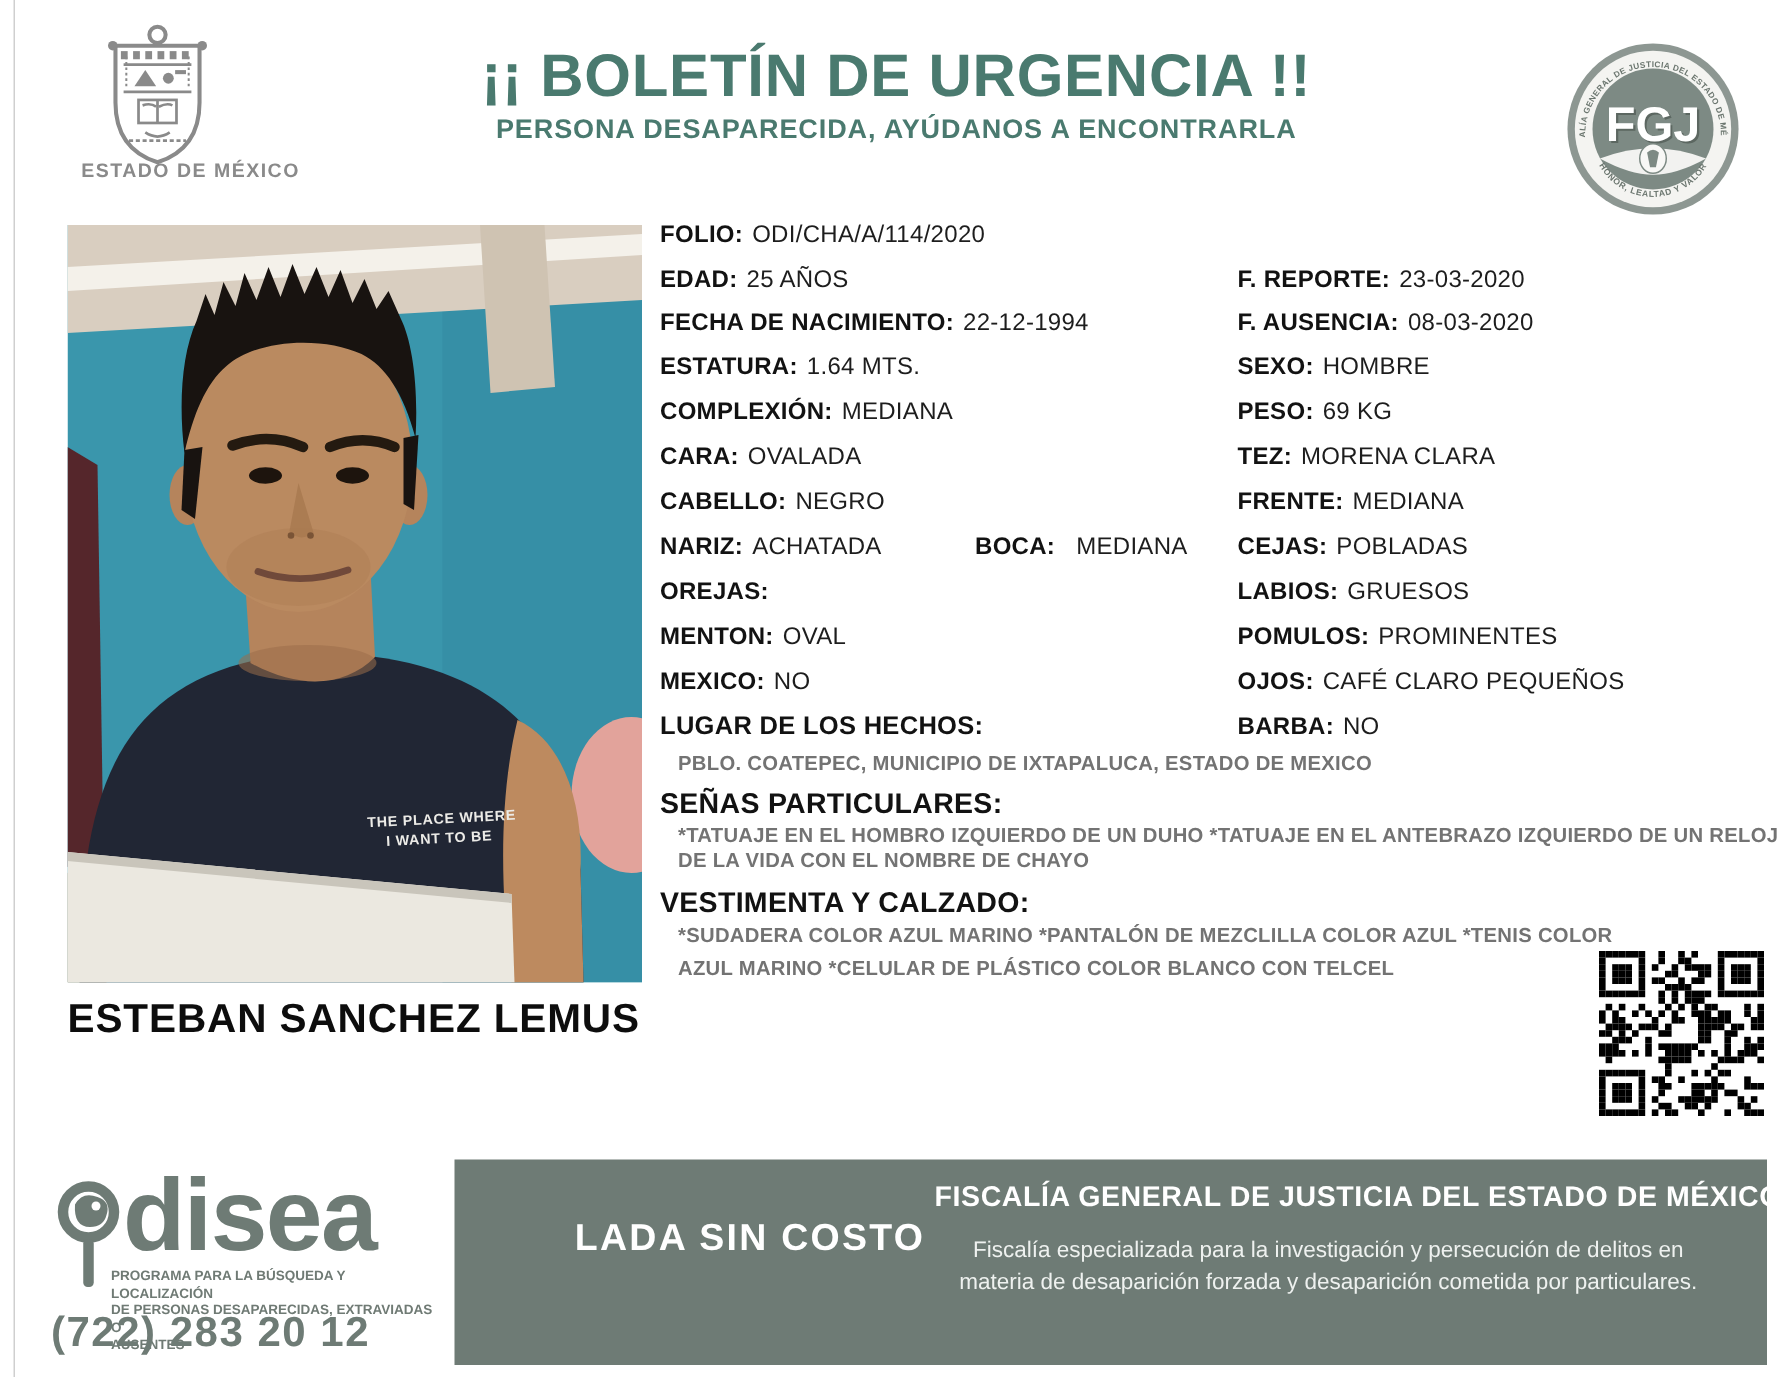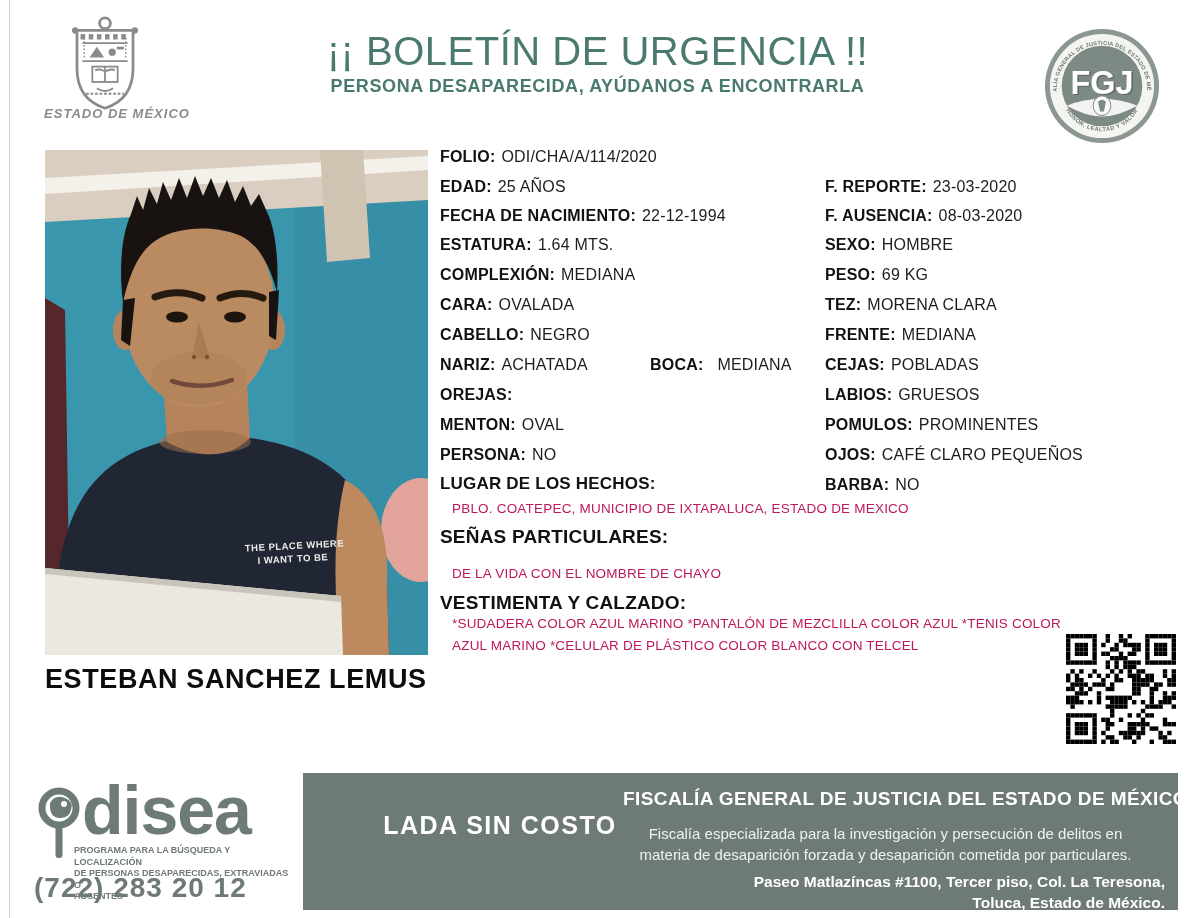--- a/index.html
+++ b/index.html
@@ -1,33 +1,33 @@
 <!DOCTYPE html>
 <html><head>
 <meta charset="utf-8">
 <style>
   html,body{margin:0;padding:0;background:#ffffff;}
   #page{position:relative;width:1188px;height:918px;background:#ffffff;overflow:hidden;
         font-family:"Liberation Sans","DejaVu Sans",sans-serif;color:#1b1b1b;}
   .abs{position:absolute;}
   
   #hdr-center{left:240px;top:30px;width:715px;text-align:center;}
-  #hdr-title{font-size:40px;font-weight:400;letter-spacing:.5px;color:#4a7a6f;line-height:42px;}
+  #hdr-title{font-size:40px;font-weight:700;letter-spacing:.5px;color:#4a7a6f;line-height:42px;}
   #hdr-sub{font-size:18px;font-weight:700;letter-spacing:.6px;color:#4a7a6f;margin-top:4px;text-align:center;}
-  #state-caption{left:27px;top:106px;width:180px;text-align:center;font-size:13px;font-weight:700;
-                 letter-spacing:1px;color:#8a8a8a;font-style:italic;}
+  #state-caption{left:37px;top:106px;width:180px;text-align:center;font-size:13px;font-weight:700;
+                 letter-spacing:1px;color:#8a8a8a;}
   
   .frow{position:absolute;display:flex;gap:6px;font-size:16px;white-space:nowrap;letter-spacing:.2px;}
   .lrow{left:440px;}
   .rrow{left:825px;}
   .flabel{font-weight:700;color:#121212;}
   .fvalue{color:#1d1d1d;}
   .pair2{position:absolute;left:210px;display:flex;gap:14px;}
   .sechdr{position:absolute;left:440px;font-size:19px;font-weight:700;color:#121212;letter-spacing:.2px;white-space:nowrap;}
-  .subline{position:absolute;left:452px;font-size:13.5px;color:#be185d;white-space:nowrap;letter-spacing:.2px;}
+  .subline{position:absolute;left:452px;font-size:13.5px;color:#737373;white-space:nowrap;letter-spacing:.2px;font-weight:bold;}
   #person-name{left:45px;top:664px;font-size:27px;font-weight:700;letter-spacing:.6px;color:#0d0d0d;white-space:nowrap;}
   
   #footer-band{left:303px;top:773px;width:875px;height:137px;background:#6e7b75;}
   #lada-label{left:57px;top:38px;width:280px;text-align:center;font-size:25px;font-weight:700;
               color:#fff;letter-spacing:1.5px;white-space:nowrap;}
   #lada-number{left:22px;top:74px;width:316px;text-align:center;font-size:34px;font-weight:700;
                color:#fff;letter-spacing:2px;white-space:nowrap;}
   #fisc-title{left:320px;top:15px;width:545px;text-align:center;font-size:19px;font-weight:700;
               color:#fff;letter-spacing:.4px;white-space:nowrap;}
   #fisc-desc{left:300px;top:50px;width:565px;text-align:center;font-size:15px;color:#eef1ef;line-height:21px;}
@@ -185,21 +185,21 @@
   </div>
   <div class="frow lrow" style="top:386px">
     <span class="flabel">OREJAS:</span>
     <span class="fvalue"></span>
   </div>
   <div class="frow lrow" style="top:416px">
     <span class="flabel">MENTON:</span>
     <span class="fvalue">OVAL</span>
   </div>
   <div class="frow lrow" style="top:446px">
-    <span class="flabel">PERSONA:</span>
+    <span class="flabel">MEXICO:</span>
     <span class="fvalue">NO</span>
   </div>
 
   <div class="frow rrow" style="top:178px">
     <span class="flabel">F. REPORTE:</span>
     <span class="fvalue">23-03-2020</span>
   </div>
   <div class="frow rrow" style="top:207px">
     <span class="flabel">F. AUSENCIA:</span>
     <span class="fvalue">08-03-2020</span>
@@ -238,20 +238,21 @@
   </div>
   <div class="frow rrow" style="top:476px">
     <span class="flabel">BARBA:</span>
     <span class="fvalue">NO</span>
   </div>
 
   <div class="sechdr" style="top:474px;font-size:17px;">LUGAR DE LOS HECHOS:</div>
   <div class="subline" style="top:501px">PBLO. COATEPEC, MUNICIPIO DE IXTAPALUCA, ESTADO DE MEXICO</div>
 
   <div class="sechdr" style="top:526px">SEÑAS PARTICULARES:</div>
+  <div class="subline" style="top:549px">*TATUAJE EN EL HOMBRO IZQUIERDO DE UN DUHO *TATUAJE EN EL ANTEBRAZO IZQUIERDO DE UN RELOJ</div>
   <div class="subline" style="top:566px">DE LA VIDA CON EL NOMBRE DE CHAYO</div>
 
   <div class="sechdr" style="top:592px">VESTIMENTA Y CALZADO:</div>
   <div class="subline" style="top:616px">*SUDADERA COLOR AZUL MARINO *PANTALÓN DE MEZCLILLA COLOR AZUL *TENIS COLOR</div>
   <div class="subline" style="top:638px">AZUL MARINO *CELULAR DE PLÁSTICO COLOR BLANCO CON TELCEL</div>
 
   <div class="abs" id="person-name">ESTEBAN SANCHEZ LEMUS</div>
 
   <svg class="abs" id="qr-code" style="left:1065px;top:634px;width:112px;height:110px;" viewBox="0 0 25 25">
       <rect x="0" y="0" width="25" height="25" fill="#fff"></rect>
@@ -572,18 +573,14 @@
   <div class="abs" id="odisea-brand">disea</div>
   <div class="abs" id="odisea-phone">(722) 283 20 12</div>
 
   <div class="abs" id="footer-band">
     <div class="abs" id="lada-label">LADA SIN COSTO</div>
     <div class="abs" id="fisc-title">FISCALÍA GENERAL DE JUSTICIA DEL ESTADO DE MÉXICO</div>
     <div class="abs" id="fisc-desc">
       <div>Fiscalía especializada para la investigación y persecución de delitos en</div>
       <div>materia de desaparición forzada y desaparición cometida por particulares.</div>
     </div>
-    <div class="abs" id="fisc-addr">
-      <div>Paseo Matlazíncas #1100, Tercer piso, Col. La Teresona,</div>
-      <div>Toluca, Estado de México.</div>
-    </div>
   </div>
 </div>
 
 </body></html>

